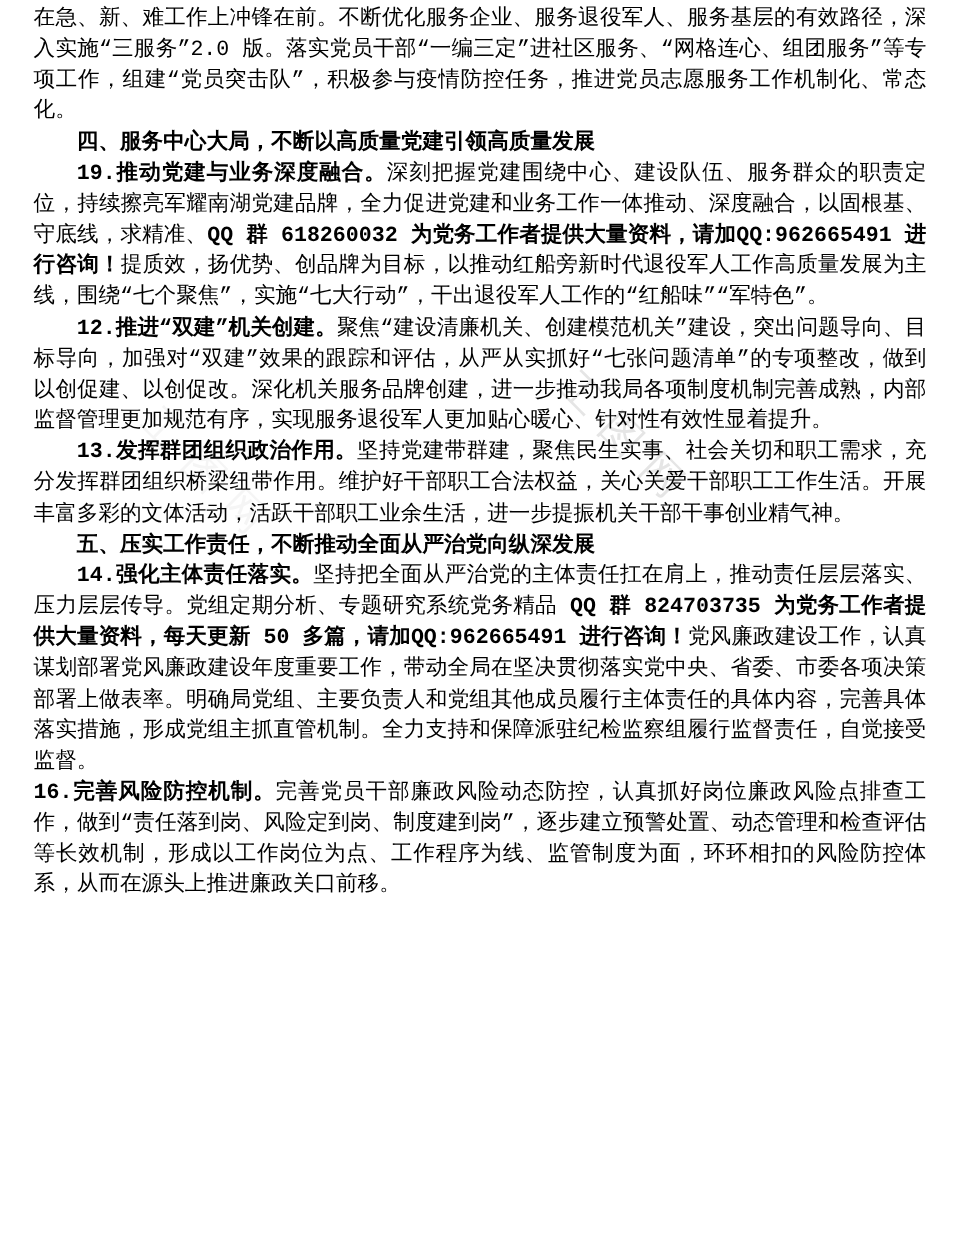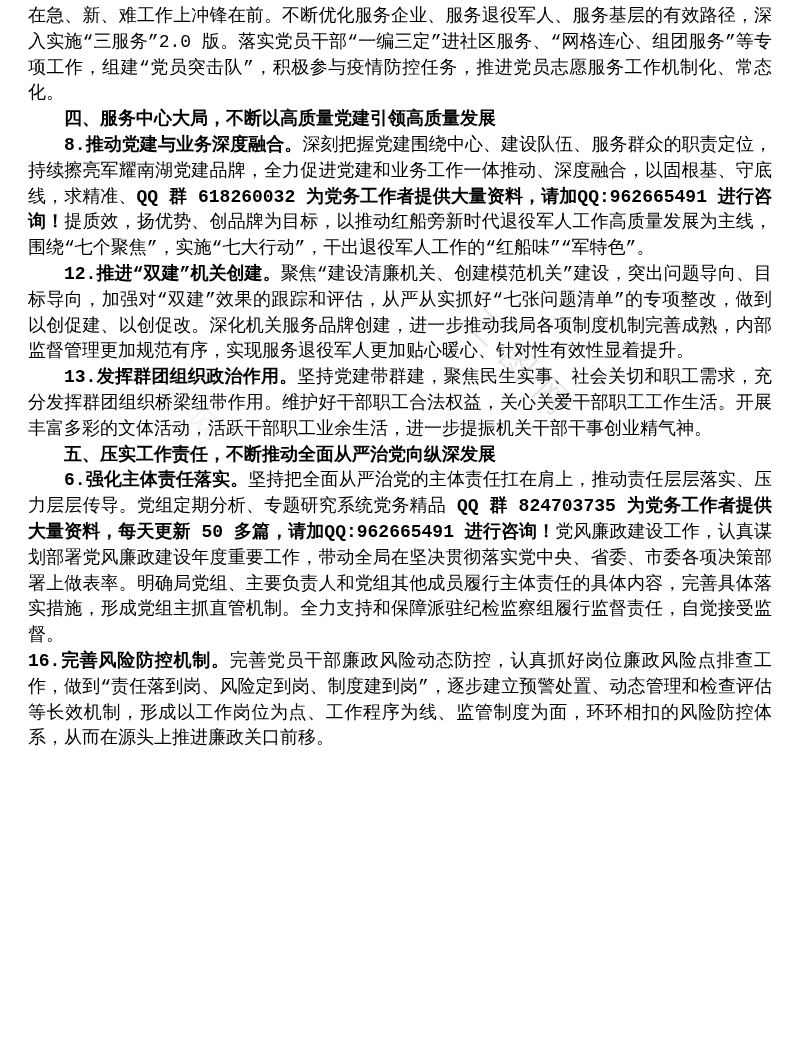--- a/index.html
+++ b/index.html
@@ -63,20 +63,20 @@
   </style>
 </head>
 <body>
 
 <div class="page">
   <div class="watermark wm-1">工图网</div>
   <div class="watermark wm-2">工图网</div>
   <div class="doc-body">
       <p class="body no-indent"><span class="run">在急、新、难工作上冲锋在前。不断优化服务企业、服务退役军人、服务基层的有效路径，深入实施“三服务”2.0 版。落实党员干部“一编三定”进社区服务、“网格连心、组团服务”等专项工作，组建“党员突击队”，积极参与疫情防控任务，推进党员志愿服务工作机制化、常态化。</span></p>
       <p class="heading"><span class="run bold">四、服务中心大局，不断以高质量党建引领高质量发展</span></p>
-      <p class="body"><span class="run bold">8.推动党建与业务深度融合。</span><span class="run">深刻把握党建围绕中心、建设队伍、服务群众的职责定位，持续擦亮军耀南湖党建品牌，全力促进党建和业务工作一体推动、深度融合，以固根基、守底线，求精准、</span><span class="run bold">QQ 群 618260032 为党务工作者提供大量资料，请加QQ:962665491 进行咨询！</span><span class="run">提质效，扬优势、创品牌为目标，以推动红船旁新时代退役军人工作高质量发展为主线，围绕“七个聚焦”，实施“七大行动”，干出退役军人工作的“红船味”“军特色”。</span></p>
+      <p class="body"><span class="run bold">19.推动党建与业务深度融合。</span><span class="run">深刻把握党建围绕中心、建设队伍、服务群众的职责定位，持续擦亮军耀南湖党建品牌，全力促进党建和业务工作一体推动、深度融合，以固根基、守底线，求精准、</span><span class="run bold">QQ 群 618260032 为党务工作者提供大量资料，请加QQ:962665491 进行咨询！</span><span class="run">提质效，扬优势、创品牌为目标，以推动红船旁新时代退役军人工作高质量发展为主线，围绕“七个聚焦”，实施“七大行动”，干出退役军人工作的“红船味”“军特色”。</span></p>
       <p class="body"><span class="run bold">12.推进“双建”机关创建。</span><span class="run">聚焦“建设清廉机关、创建模范机关”建设，突出问题导向、目标导向，加强对“双建”效果的跟踪和评估，从严从实抓好“七张问题清单”的专项整改，做到以创促建、以创促改。深化机关服务品牌创建，进一步推动我局各项制度机制完善成熟，内部监督管理更加规范有序，实现服务退役军人更加贴心暖心、针对性有效性显着提升。</span></p>
       <p class="body"><span class="run bold">13.发挥群团组织政治作用。</span><span class="run">坚持党建带群建，聚焦民生实事、社会关切和职工需求，充分发挥群团组织桥梁纽带作用。维护好干部职工合法权益，关心关爱干部职工工作生活。开展丰富多彩的文体活动，活跃干部职工业余生活，进一步提振机关干部干事创业精气神。</span></p>
       <p class="heading"><span class="run bold">五、压实工作责任，不断推动全面从严治党向纵深发展</span></p>
-      <p class="body"><span class="run bold">6.强化主体责任落实。</span><span class="run">坚持把全面从严治党的主体责任扛在肩上，推动责任层层落实、压力层层传导。党组定期分析、专题研究系统党务精品 </span><span class="run bold">QQ 群 824703735 为党务工作者提供大量资料，每天更新 50 多篇，请加QQ:962665491 进行咨询！</span><span class="run">党风廉政建设工作，认真谋划部署党风廉政建设年度重要工作，带动全局在坚决贯彻落实党中央、省委、市委各项决策部署上做表率。明确局党组、主要负责人和党组其他成员履行主体责任的具体内容，完善具体落实措施，形成党组主抓直管机制。全力支持和保障派驻纪检监察组履行监督责任，自觉接受监督。</span></p>
+      <p class="body"><span class="run bold">14.强化主体责任落实。</span><span class="run">坚持把全面从严治党的主体责任扛在肩上，推动责任层层落实、压力层层传导。党组定期分析、专题研究系统党务精品 </span><span class="run bold">QQ 群 824703735 为党务工作者提供大量资料，每天更新 50 多篇，请加QQ:962665491 进行咨询！</span><span class="run">党风廉政建设工作，认真谋划部署党风廉政建设年度重要工作，带动全局在坚决贯彻落实党中央、省委、市委各项决策部署上做表率。明确局党组、主要负责人和党组其他成员履行主体责任的具体内容，完善具体落实措施，形成党组主抓直管机制。全力支持和保障派驻纪检监察组履行监督责任，自觉接受监督。</span></p>
       <p class="body no-indent"><span class="run bold">16.完善风险防控机制。</span><span class="run">完善党员干部廉政风险动态防控，认真抓好岗位廉政风险点排查工作，做到“责任落到岗、风险定到岗、制度建到岗”，逐步建立预警处置、动态管理和检查评估等长效机制，形成以工作岗位为点、工作程序为线、监管制度为面，环环相扣的风险防控体系，从而在源头上推进廉政关口前移。</span></p>
     </div>
 </div>
 
 </body></html>

